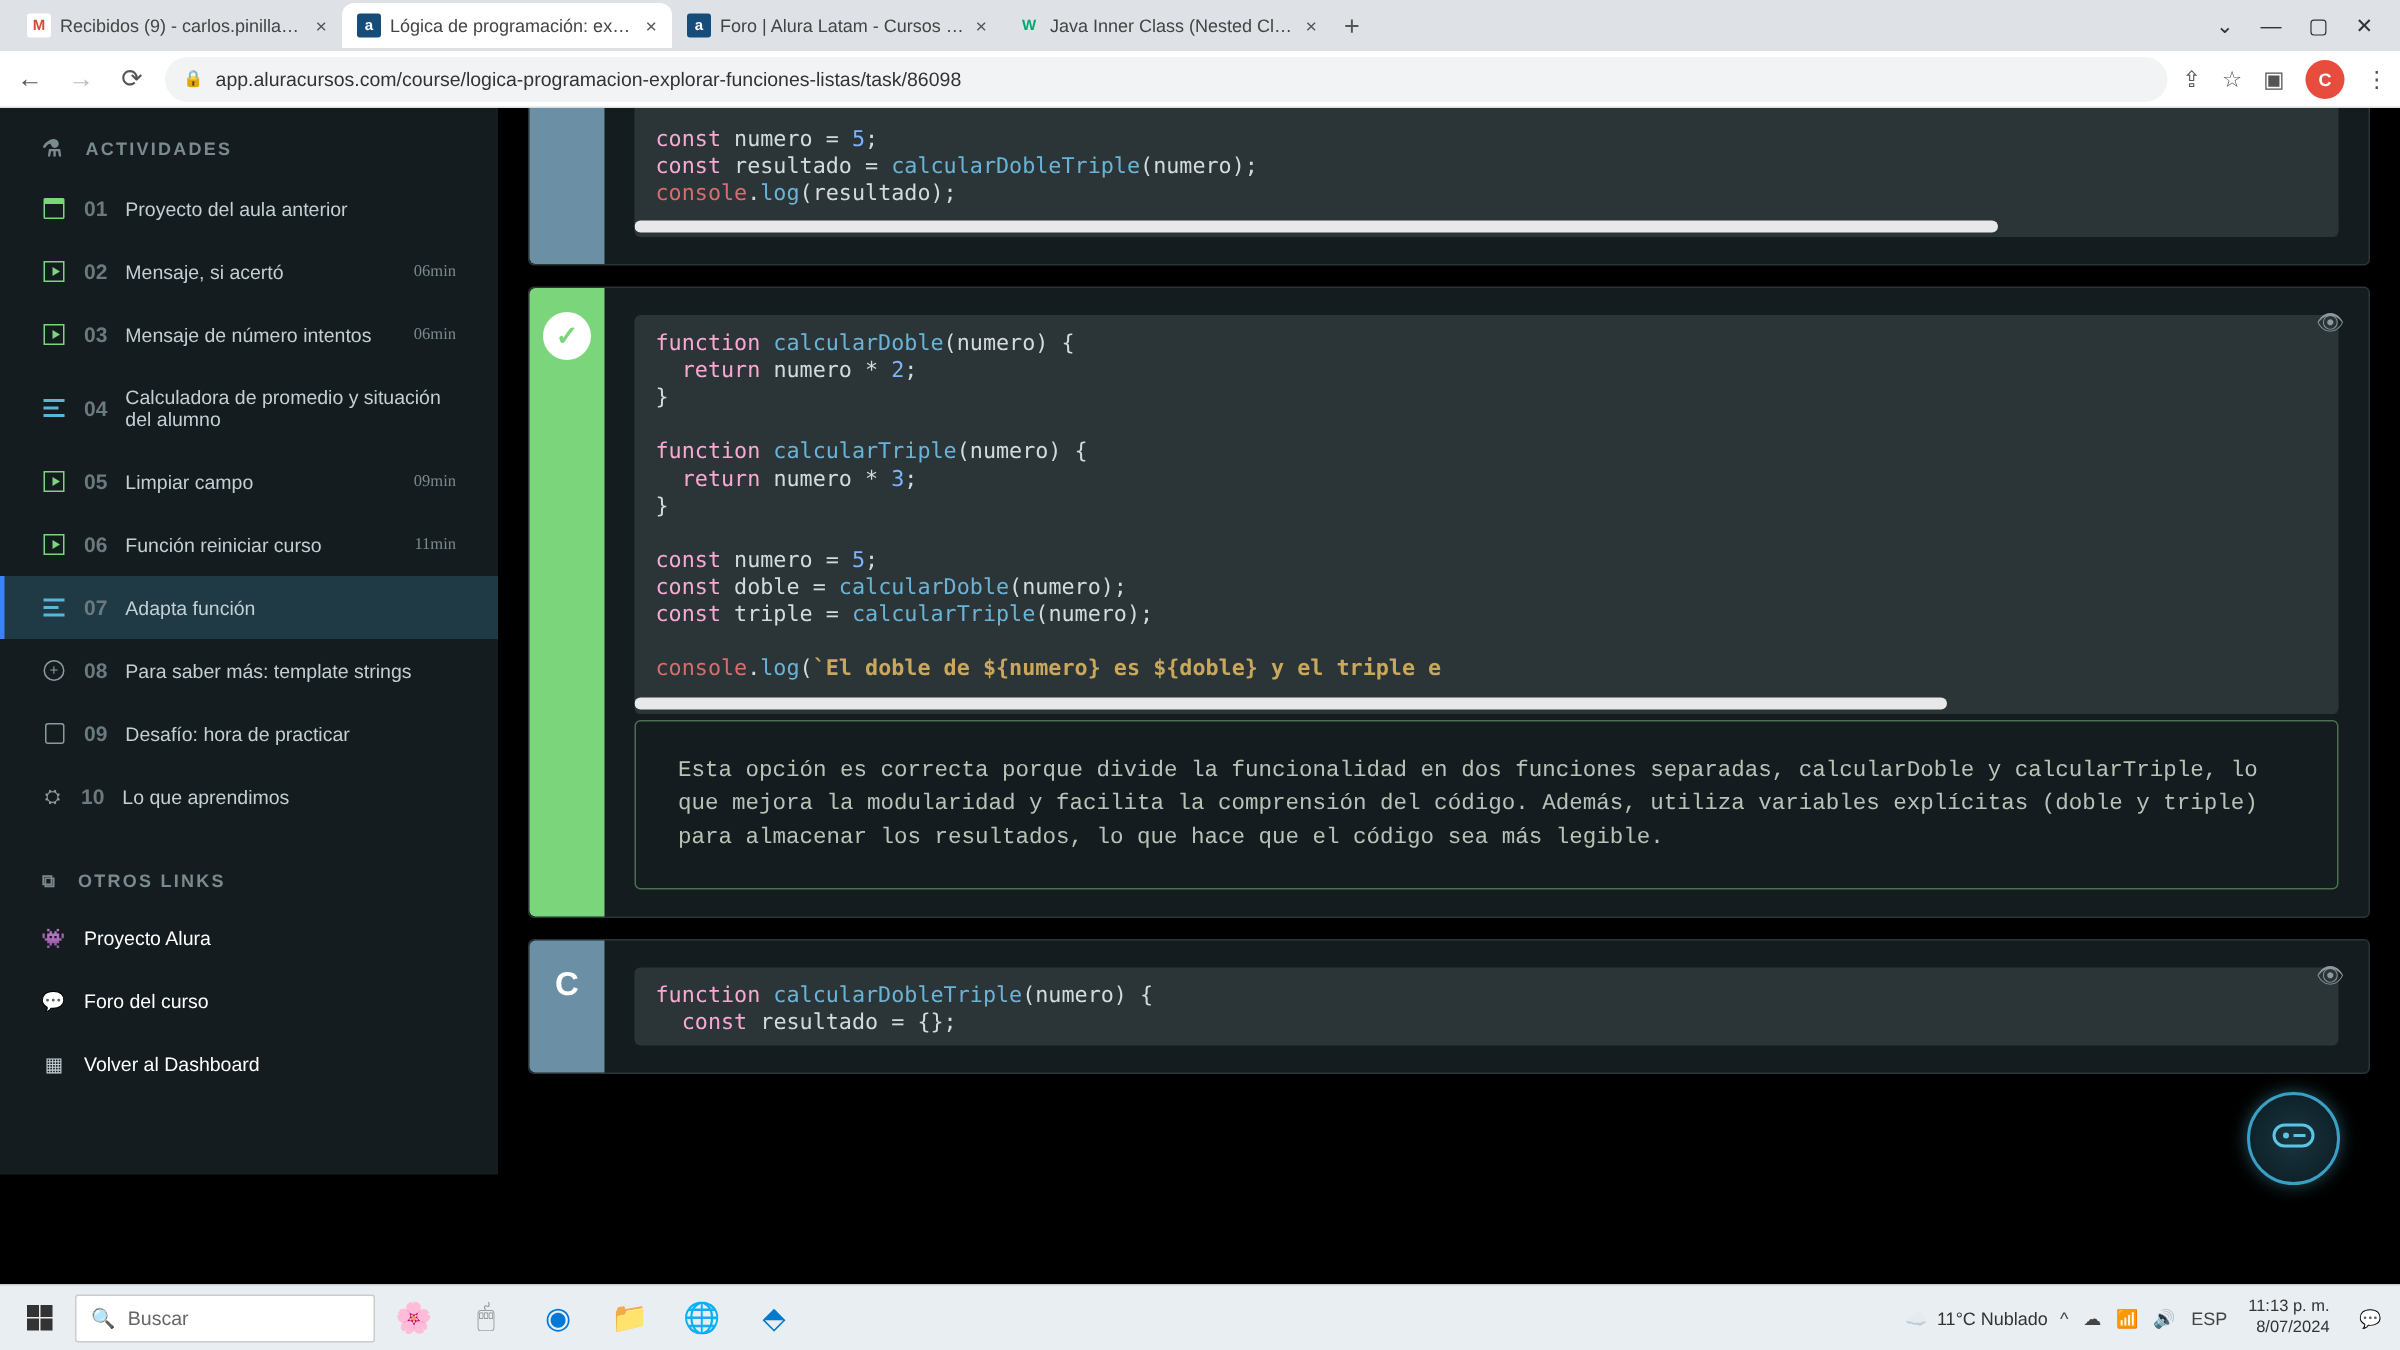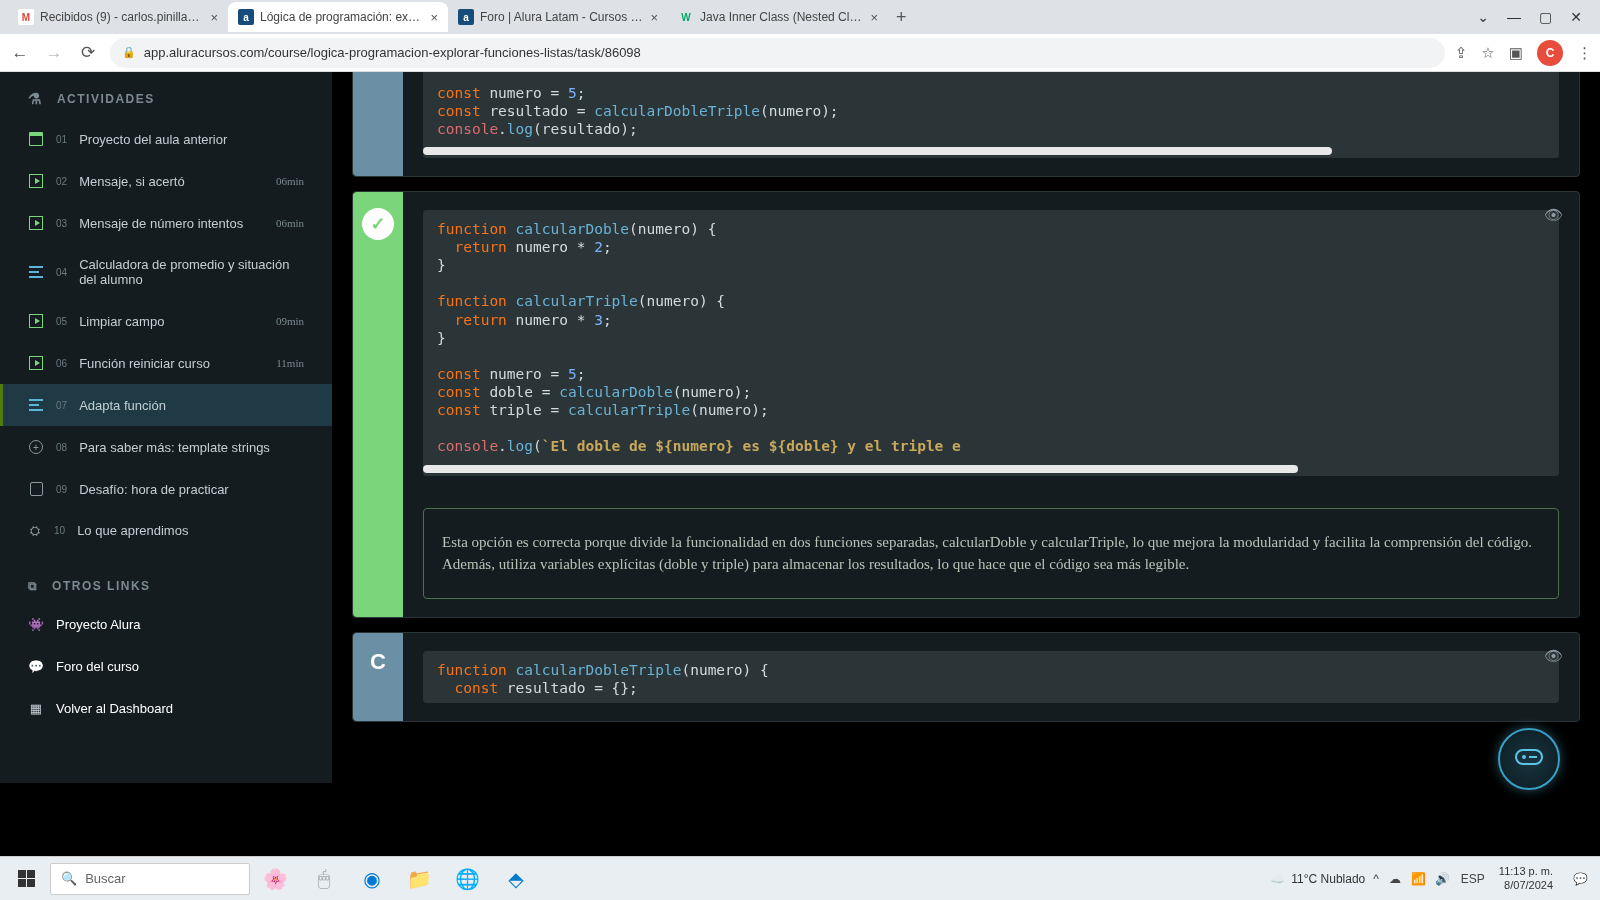--- a/index.html
+++ b/index.html
@@ -22,23 +22,23 @@
 .url-bar { flex: 1; display: flex; align-items: center; gap: 8px; background: #f1f3f4; border-radius: 16px; padding: 4px 12px; font-size: 13px; color: #333; height: 30px; }
 .lock { font-size: 11px; }
 .nav-right { display: flex; align-items: center; gap: 14px; color: #555; font-size: 15px; }
 .avatar { width: 26px; height: 26px; border-radius: 50%; background: #e74c3c; color: #fff; display: flex; align-items: center; justify-content: center; font-size: 12px; font-weight: bold; }
 
 
 .app { display: flex; height: 711px; background: #000; }
 .sidebar { width: 332px; background: #151c1f; color: #a7b3b8; overflow-y: auto; }
 .sb-header { display: flex; align-items: center; gap: 14px; padding: 18px 28px 10px; font-size: 12px; letter-spacing: 1.5px; color: #7a8a90; font-weight: 600; }
 .sb-item { display: flex; align-items: center; gap: 12px; padding: 13px 28px; cursor: pointer; font-size: 13px; color: #c3cfd4; position: relative; }
-.sb-item.active { background: #1f3a44; border-left: 3px solid #4d7c0f; padding-left: 25px; }
+.sb-item.active { background: #1f3a44; border-left: 3px solid #3b82f6; padding-left: 25px; }
 .sb-icon { width: 16px; height: 16px; display: flex; align-items: center; justify-content: center; }
-.sb-num { font-size: 10px; color: #6a7a80; }
+.sb-num { font-size: 14px; color: #6a7a80; font-weight: bold; }
 .sb-dur { margin-left: auto; font-size: 11px; color: #7a8a90; font-family: Liberation Serif, serif; }
 .sb-label { flex: 1; }
 .sb-links-header { display: flex; align-items: center; gap: 14px; padding: 28px 28px 10px; font-size: 12px; letter-spacing: 1.5px; color: #7a8a90; font-weight: 600; }
 
 .play-icon { width: 14px; height: 14px; border: 1.5px solid #7bd67b; display: flex; align-items: center; justify-content: center; }
 .play-icon::after { content: ""; border-left: 5px solid #7bd67b; border-top: 3px solid transparent; border-bottom: 3px solid transparent; margin-left: 2px; }
 .book-icon { width: 14px; height: 14px; border: 1.5px solid #7bd67b; border-radius: 1px; border-top: 4px solid #7bd67b; }
 .list-icon { width: 14px; height: 12px; display: flex; flex-direction: column; justify-content: space-between; }
 .list-icon span { height: 2px; background: #5ab5d9; }
 .list-icon span:nth-child(2) { width: 70%; }
@@ -55,28 +55,28 @@
 .badge-correct { background: #7bd67b; }
 .badge-correct .check { width: 32px; height: 32px; border-radius: 50%; background: #fff; color: #7bd67b; display: flex; align-items: center; justify-content: center; font-size: 18px; }
 .badge-c { background: #6b8fa5; }
 .answer-body { flex: 1; padding: 18px 20px; position: relative; }
 .eye-icon { position: absolute; top: 14px; right: 16px; color: #8a9aa0; font-size: 15px; cursor: pointer; }
 .code-block { background: #2b3538; border-radius: 4px; padding: 10px 0 0 0; overflow: hidden; }
 .code-block pre { font-family: "Consolas", monospace; font-size: 14.5px; line-height: 1.25; color: #d4dadc; padding: 0 14px 6px; white-space: pre; overflow-x: hidden; }
 .hscroll { height: 14px; background: #2b3538; position: relative; }
 .hscroll-thumb { position: absolute; top: 3px; left: 0; height: 8px; background: #e8e8e8; border-radius: 4px; }
 
-.kw { color: #f97316; }
+.kw { color: #f9a8d4; }
 .fn { color: #6bb3d6; }
 .num { color: #7bb3ff; }
 .str { color: #c9a85b; font-weight: bold; }
 .obj { color: #d96c6c; }
 .method { color: #6bb3d6; }
 
-.explanation { border: 1px solid #4a7050; border-radius: 4px; padding: 22px 18px; margin-top: 32px; color: #b8c3b8; font-family: Liberation Serif, serif; font-size: 15px; line-height: 1.5; }
+.explanation { border: 1px solid #4a7050; border-radius: 4px; padding: 22px 28px; margin-top: 4px; color: #b8c3b8; font-family: Liberation Mono, monospace; font-size: 15px; line-height: 1.5; }
 
 
 .chat-bubble { position: fixed; right: 40px; bottom: 110px; width: 62px; height: 62px; border-radius: 50%; background: radial-gradient(circle, #1a3540, #0a1a20); border: 2px solid #3a9fc5; display: flex; align-items: center; justify-content: center; color: #5ac5e8; font-size: 26px; cursor: pointer; box-shadow: 0 0 12px rgba(90,197,232,0.4); }
 
 
 .taskbar { position: absolute; bottom: 0; left: 0; right: 0; height: 44px; background: #e8eef2; display: flex; align-items: center; padding: 0 6px; gap: 4px; border-top: 1px solid #ccc; }
 .start { width: 40px; height: 40px; display: flex; align-items: center; justify-content: center; cursor: pointer; }
 .win-logo { display: grid; grid-template-columns: 8px 8px; grid-template-rows: 8px 8px; gap: 1px; }
 .win-logo span { background: #333; }
 .search-box { display: flex; align-items: center; gap: 8px; background: #fff; border: 1px solid #ccc; border-radius: 2px; padding: 4px 10px; width: 200px; height: 32px; font-size: 13px; color: #666; }

